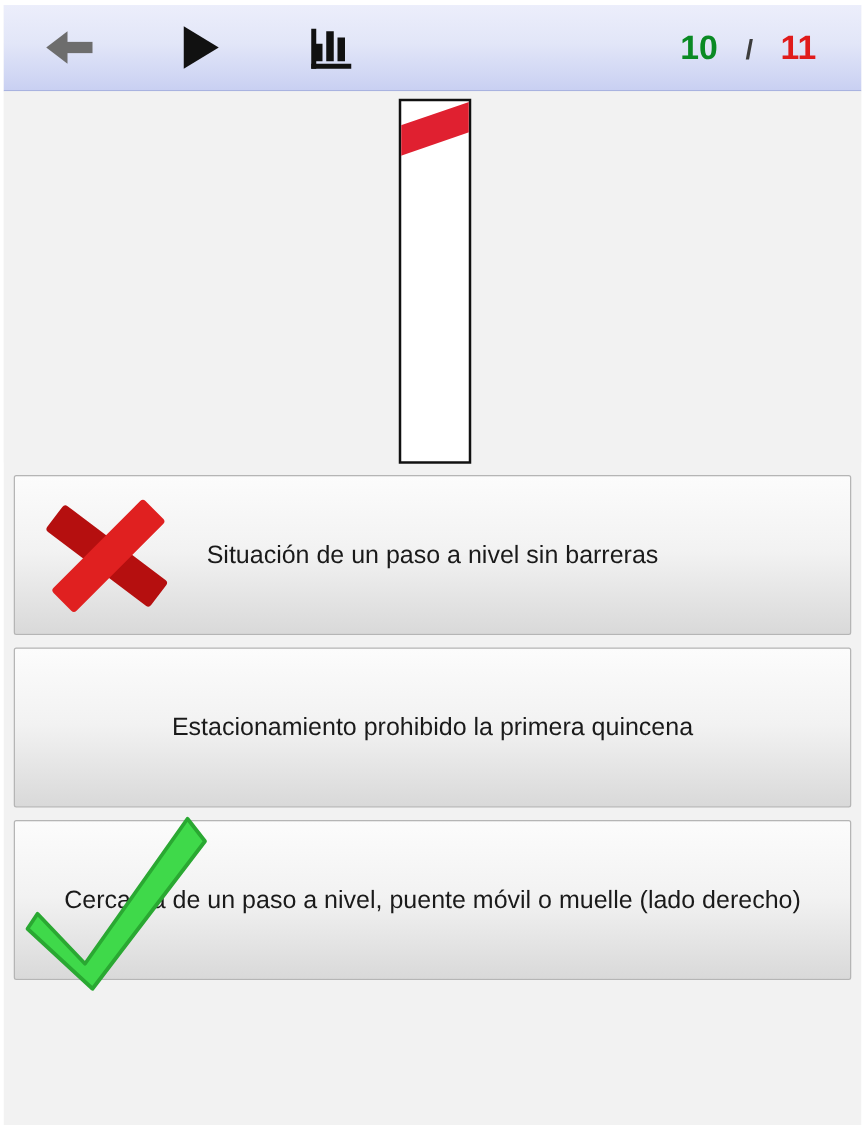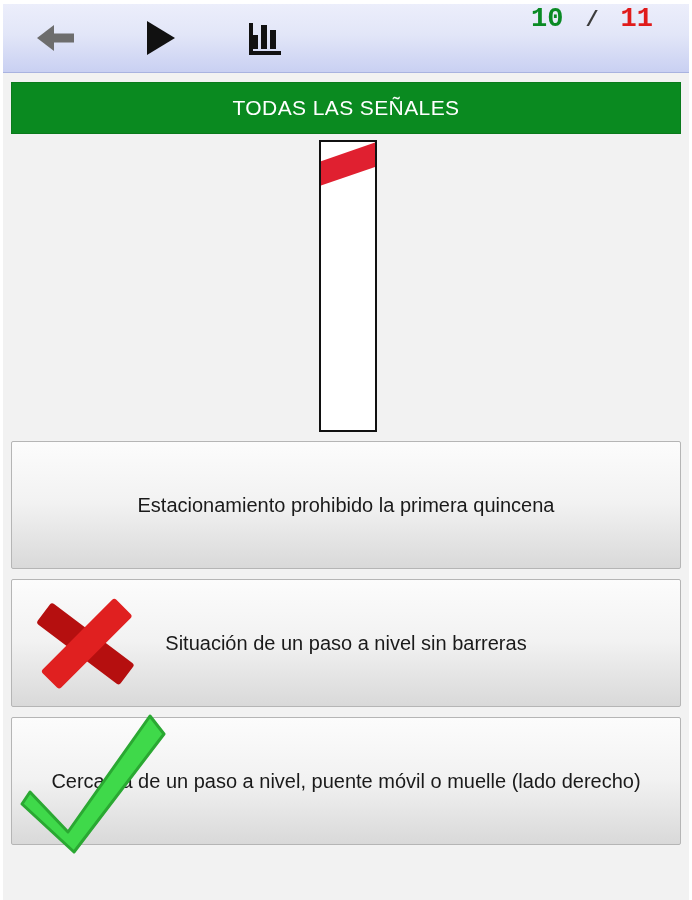--- a/index.html
+++ b/index.html
@@ -24,21 +24,21 @@
     border-bottom-width: 0;
   }
 
   
   .topbar {
     position: relative;
     height: 68px;
     background: linear-gradient(to bottom, #eceefb 0%, #e2e6f8 45%, #c9d0f2 100%);
     border-bottom: 1px solid #a9b3e0;
     display: flex;
-    font-family: Liberation Mono, monospace;
+    align-items: center;
   }
   .tb-btn {
     display: flex;
     align-items: center;
     justify-content: center;
     height: 100%;
   }
   .back-btn { width: 105px; }
   .play-btn { width: 105px; }
   .stats-btn { width: 105px; }
@@ -220,47 +220,44 @@
         <span class="bar b3"></span>
       </span>
     </div>
     <div class="counter">
       <span class="current">10</span>
       <span class="sep">/</span>
       <span class="total">11</span>
     </div>
   </div>
 
-  <div class="banner">
-    <span class="banner-text">TODAS LAS SEÑALES</span>
-  </div>
 
   <div class="sign-area">
     <div class="sign-post">
       <span class="sign-stripe"></span>
     </div>
   </div>
 
   <div class="options">
-
-    <div class="option">
-      <span class="option-text">Estacionamiento prohibido la primera quincena</span>
-    </div>
 
     <div class="option">
       <svg class="mark-wrong" viewBox="0 0 112 104">
         <g transform="rotate(-4 56 52)">
           <rect x="4" y="40" width="104" height="26" rx="3" fill="#b50f0f" transform="rotate(41 56 52)"></rect>
           <rect x="4" y="40" width="104" height="26" rx="3" fill="#e02020" transform="rotate(-41 56 52)"></rect>
         </g>
       </svg>
       <span class="option-text">Situación de un paso a nivel sin barreras</span>
     </div>
 
     <div class="option">
+      <span class="option-text">Estacionamiento prohibido la primera quincena</span>
+    </div>
+
+    <div class="option">
       <svg class="mark-right" viewBox="0 0 150 150">
         <path d="M12 86 L50 126 L132 10 L146 28 L56 146 L4 98 Z" fill="#3fd94a" stroke="#2aa832" stroke-width="3" stroke-linejoin="round"></path>
       </svg>
       <span class="option-text">Cercanía de un paso a nivel, puente móvil o muelle (lado derecho)</span>
     </div>
 
   </div>
 </div>
 
 </body></html>

